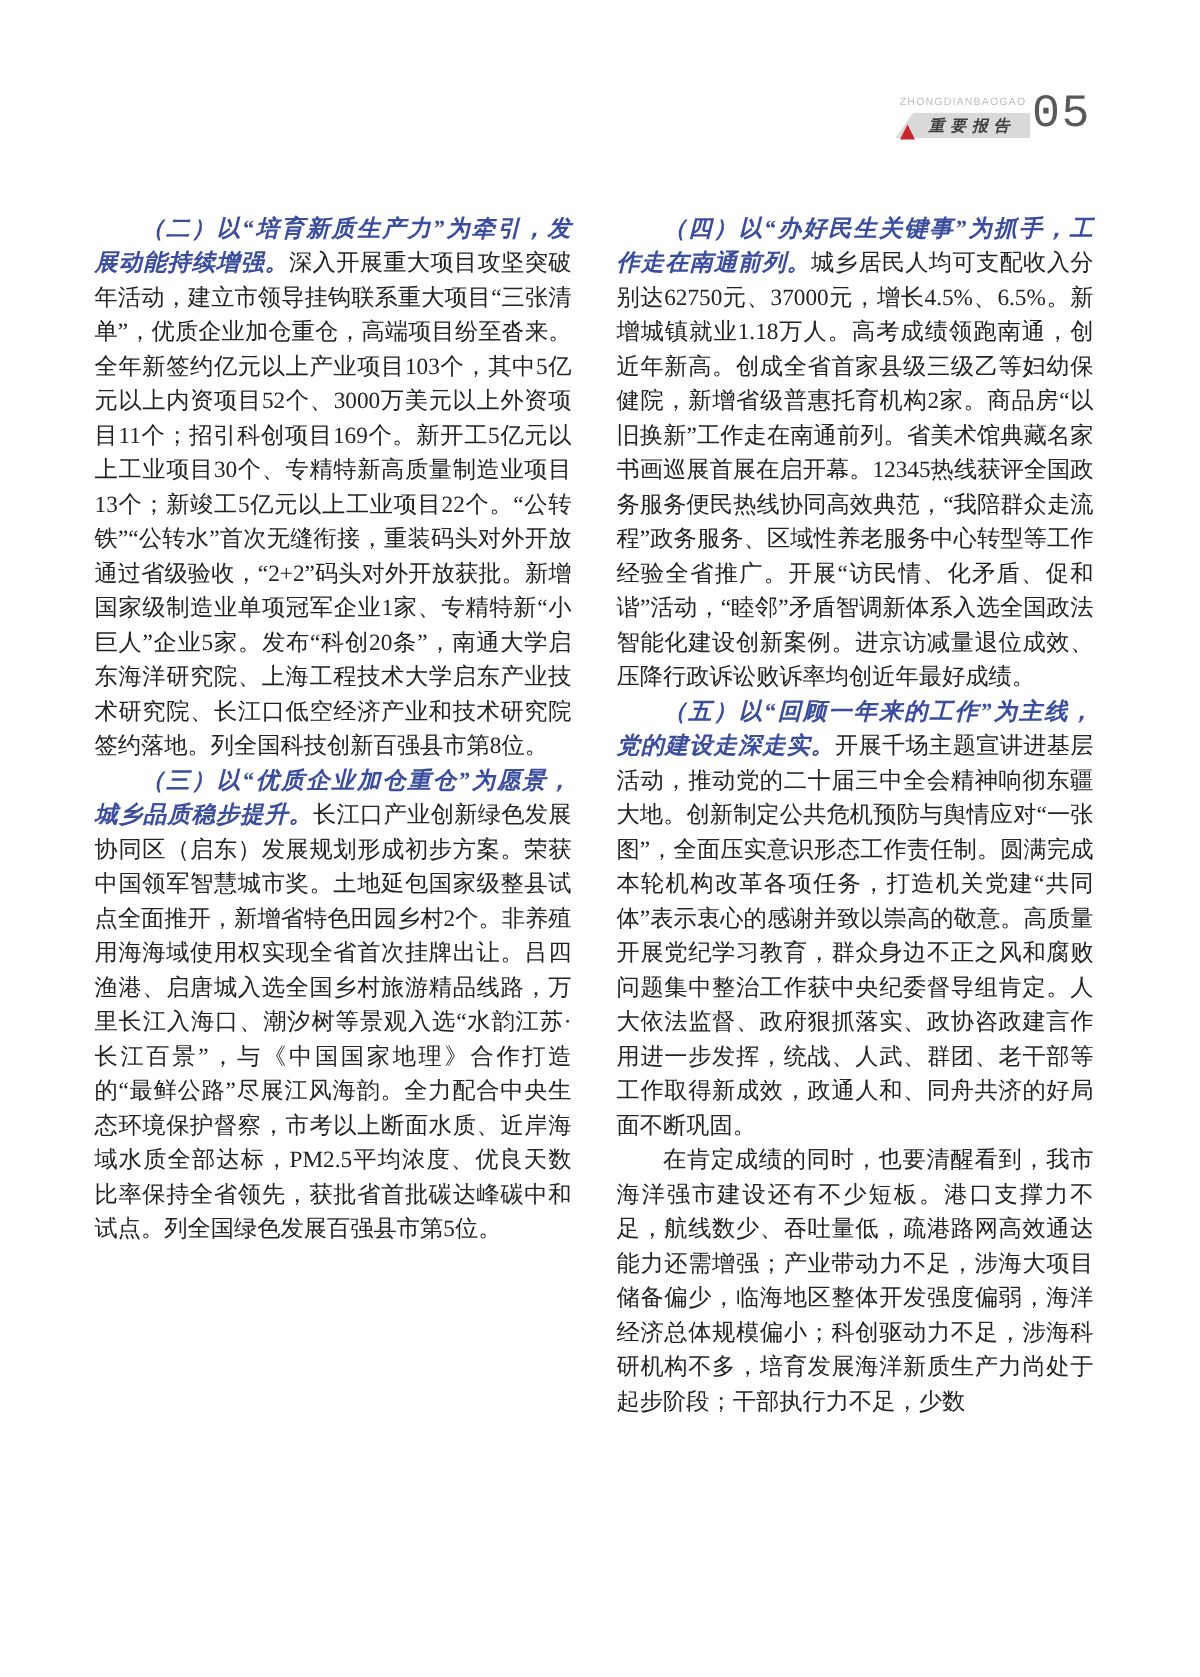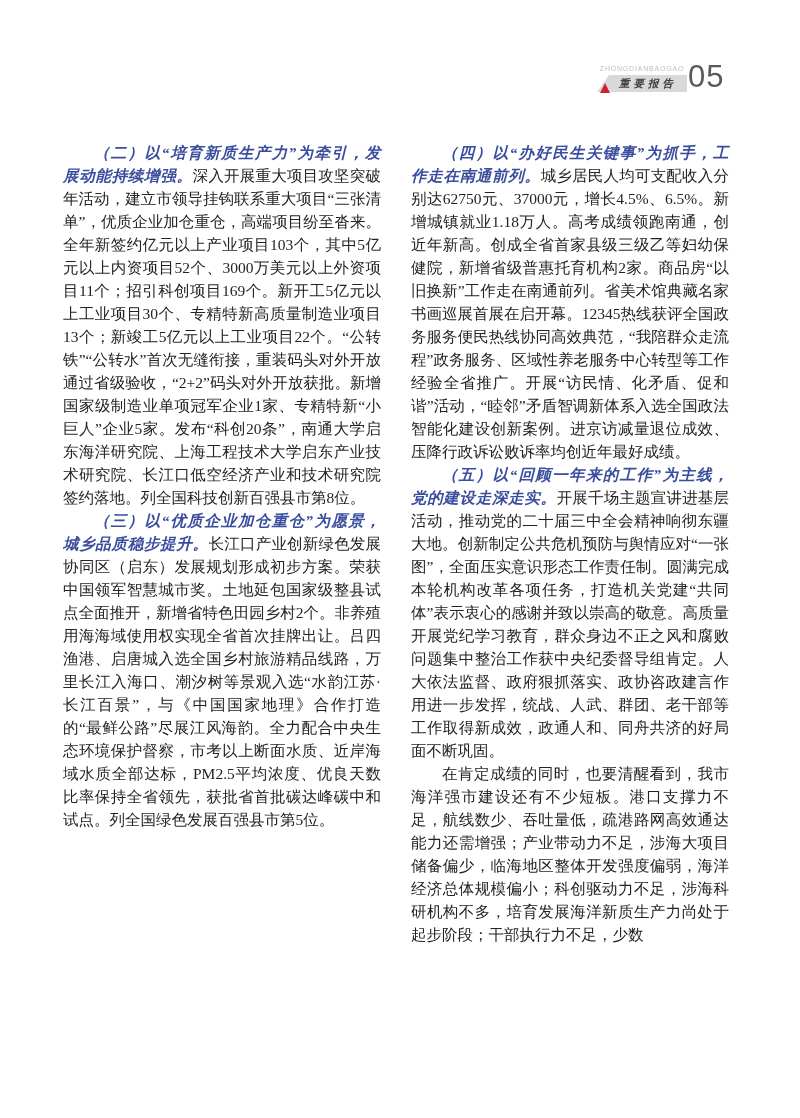--- a/index.html
+++ b/index.html
@@ -25,21 +25,21 @@
     font-size:10.5px; font-weight:bold; font-style:italic;
     letter-spacing:4px; color:#3f3f3f; padding-left:12px; white-space:nowrap;
   }
   .tri {
     position:absolute; left:3px; bottom:-1px; width:0; height:0;
     border-left:5px solid transparent; border-right:5px solid transparent;
     border-bottom:10px solid #c9252c;
   }
   .pagenum {
     position:absolute; top:60px; left:688px;
-    font-family:Liberation Sans, sans-serif; font-size:31px;
+    font-family:Liberation Mono, monospace; font-size:31px;
     color:#58595b; letter-spacing:1px; line-height:34px;
   }
 
   
   .col {
     position:absolute; top:141px; width:318px;
     font-size:15.5px; line-height:23px; color:#232323;
     text-align:justify;
   }
   .col-left  { left:63px;  }

